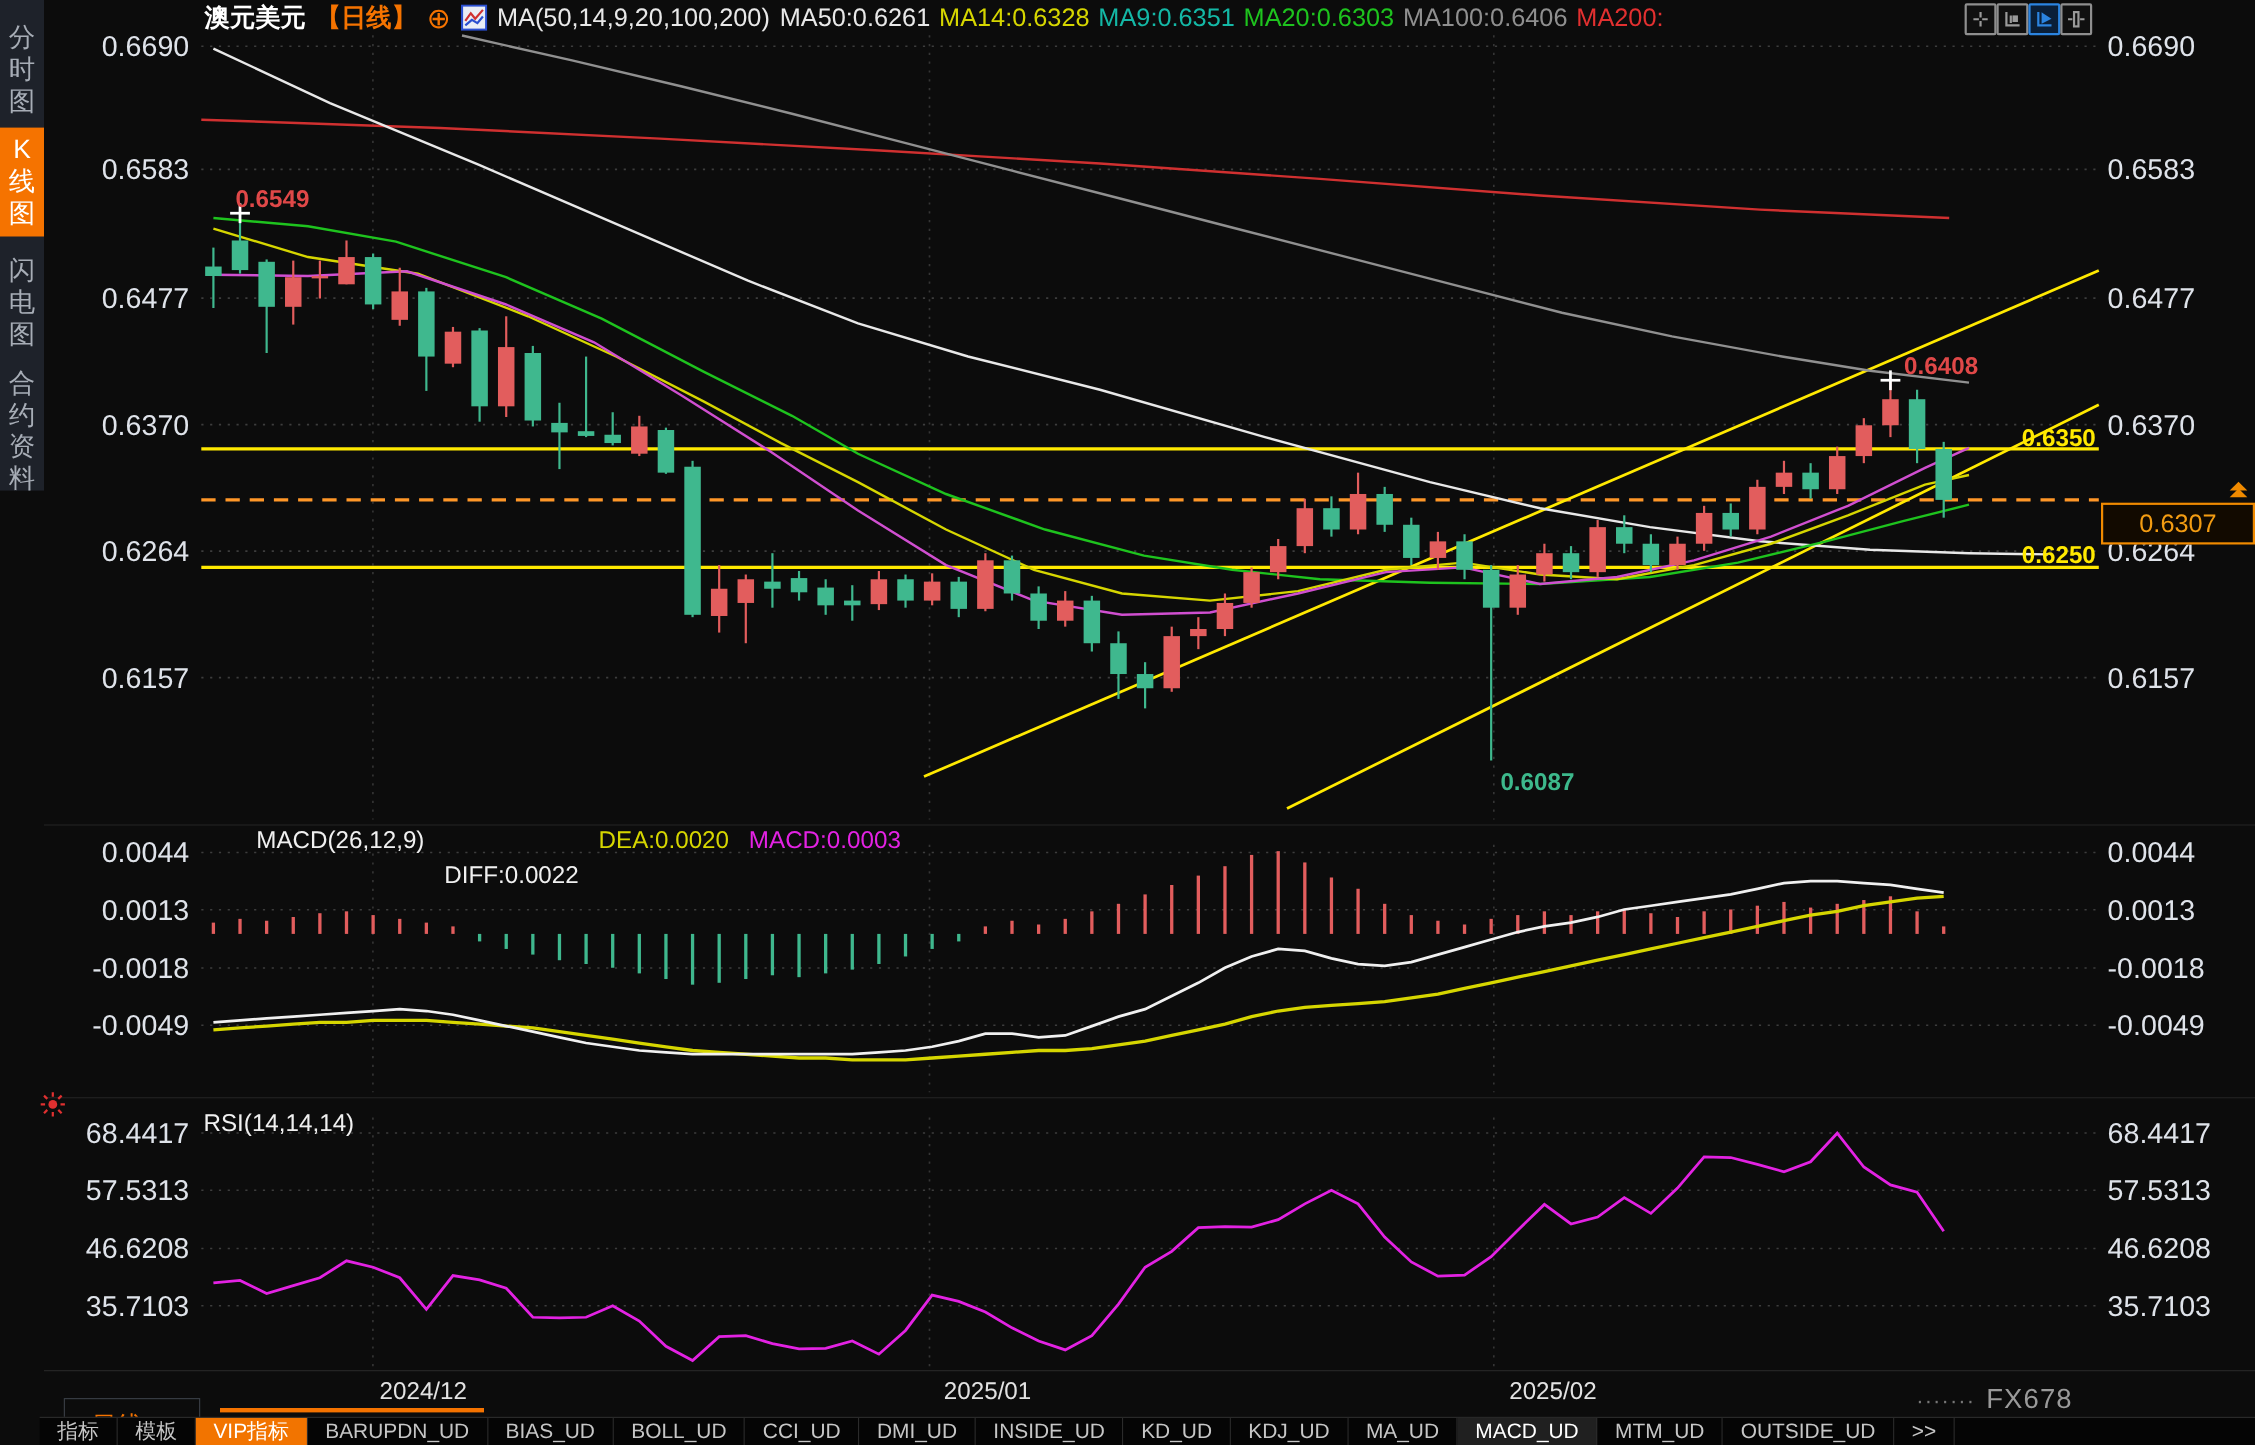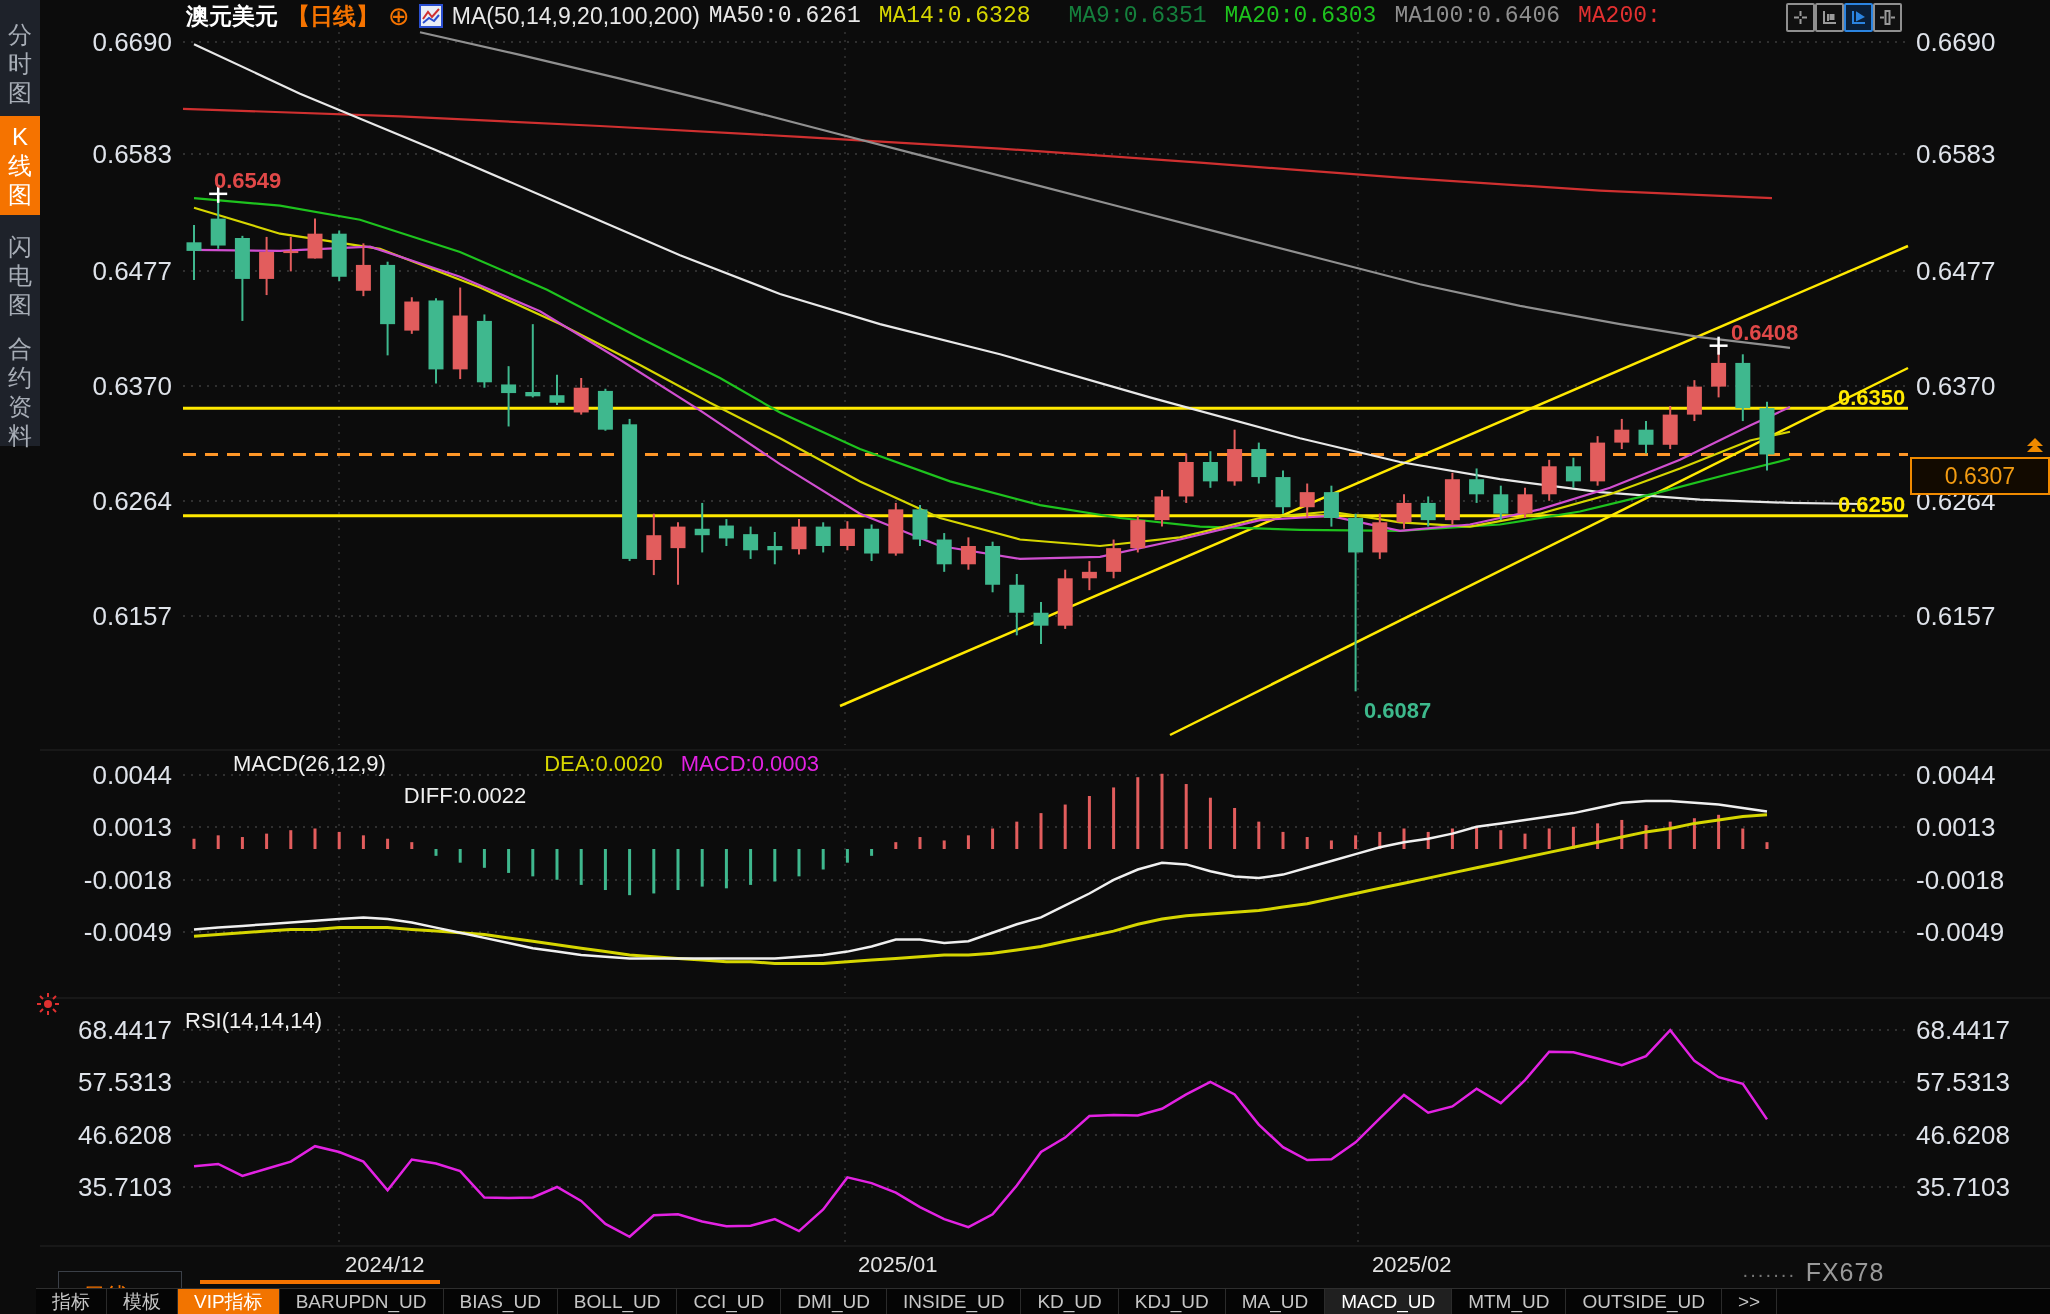--- a/index.html
+++ b/index.html
@@ -329,24 +329,24 @@
     <span style="color:#f57300;font-weight:bold;">【日线】</span>
     <span style="color:#f57300;font-size:26px;">⊕</span>
     <span>
       <svg width="24" height="24" viewBox="0 0 24 24">
         <rect x="1" y="1" width="22" height="22" fill="#e9edf5" stroke="#2b4fd0" stroke-width="2"></rect>
         <polyline points="4,15 9,8 13,13 20,5" fill="none" stroke="#d03030" stroke-width="2"></polyline>
         <polyline points="4,19 10,14 15,17 20,11" fill="none" stroke="#2b4fd0" stroke-width="2"></polyline>
       </svg>
     </span>
     <span style="color:#e8e8e8;">MA(50,14,9,20,100,200)</span>
-    <span id="ma-values" style="display:flex;gap:18px;font-family:Liberation Mono, monospace;">
+    <span id="ma-values" style="display:flex;gap:8px;">
         <span style="color: rgb(232, 232, 232);">MA50:0.6261</span>
         <span style="color: rgb(214, 214, 0);">MA14:0.6328</span>
-        <span style="color: #15803d; margin-left: 20px;">MA9:0.6351</span>
+        <span style="color: #14b8a6;">MA9:0.6351</span>
         <span style="color: rgb(30, 195, 30);">MA20:0.6303</span>
         <span style="color: rgb(143, 143, 143);">MA100:0.6406</span>
         <span style="color: rgb(226, 48, 48);">MA200:</span>
       </span>
   </div>
 
   <div id="tools">
       <div class="tool" style="left: 1786px;">
         <svg width="17" height="17" viewBox="0 0 17 17">
           <g stroke="#9a9a9a" stroke-width="2">

